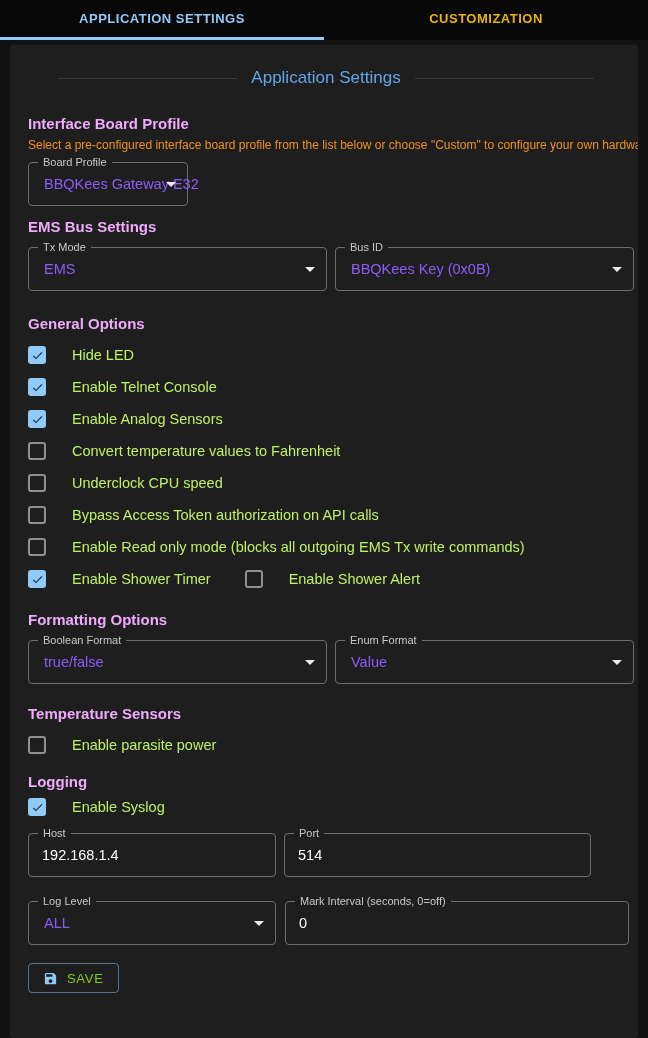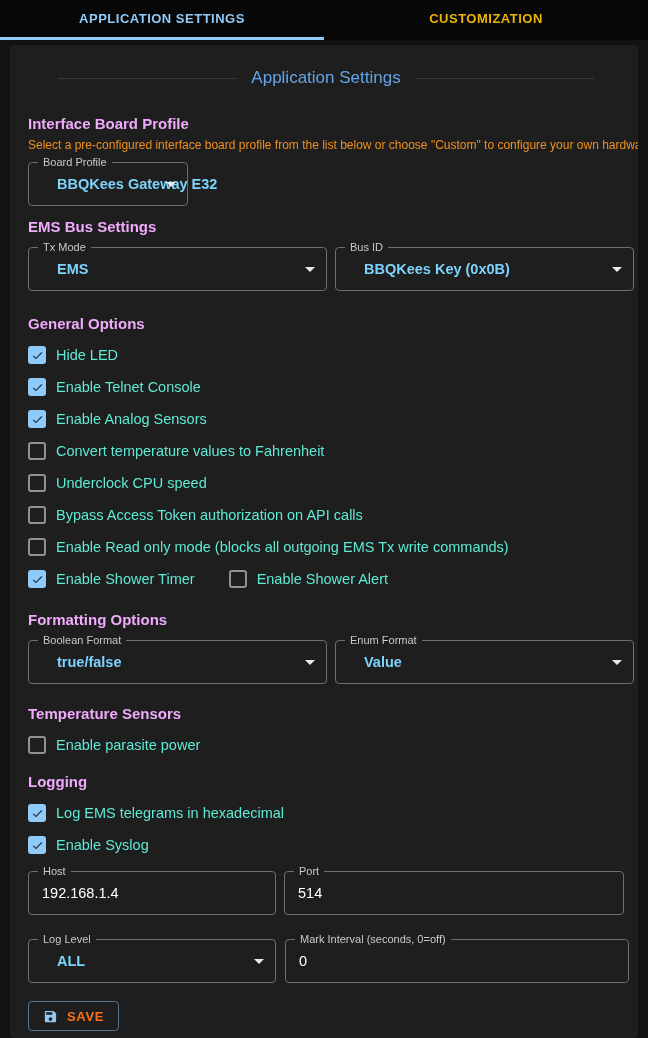--- a/index.html
+++ b/index.html
@@ -59,22 +59,22 @@
     border: 1px solid #6e6e6e; border-radius: 4px;
     background: transparent; cursor: pointer;
   }
   .grow { flex: 1; }
   .flabel {
     position: absolute; top: -7px; left: 9px;
     background: #1e1e1e; padding: 0 5px;
     font-size: 11px; color: #c9c9c9; line-height: 13px; white-space: nowrap;
   }
   .fvalue {
-    position: absolute; left: 28px; top: 50%; transform: translateY(-50%);
-    font-size: 14.5px; color: #7dd3fc; white-space: nowrap; font-weight: bold;
+    position: absolute; left: 15px; top: 50%; transform: translateY(-50%);
+    font-size: 14.5px; color: #8b5cf6; white-space: nowrap;
   }
   .arrow {
     position: absolute; right: 11px; top: 50%; margin-top: -2px;
     width: 0; height: 0;
     border-left: 5px solid transparent; border-right: 5px solid transparent;
     border-top: 5px solid #eaeaea;
   }
   .field input {
     position: absolute; inset: 0; width: 100%; height: 100%;
     background: transparent; border: none; outline: none;
@@ -89,31 +89,31 @@
   .check-gap { margin-left: 34px; }
   .checkbox {
     width: 18px; height: 18px; border-radius: 3px;
     border: 2px solid #919191; background: transparent;
     display: flex; align-items: center; justify-content: center;
     flex: 0 0 auto;
   }
   .checkbox.checked { background: #90caf9; border-color: #90caf9; }
   .checkbox .mark { display: none; }
   .checkbox.checked .mark { display: block; }
-  .check-label { margin-left: 10px; font-size: 14.5px; color: #5eead4; white-space: nowrap; }
+  .check-label { margin-left: 26px; font-size: 14.5px; color: #bef264; white-space: nowrap; }
 
   
   .save-btn {
     margin-top: 18px;
     display: inline-flex; align-items: center; gap: 9px;
     height: 30px; padding: 0 14px;
     background: transparent;
     border: 1px solid rgba(144, 202, 249, 0.5);
     border-radius: 4px;
-    color: #f97316; font-size: 13px; font-weight: bold; letter-spacing: 0.7px;
+    color: #84cc16; font-size: 13px; font-weight: normal; letter-spacing: 0.7px;
     font-family: "Liberation Sans", sans-serif;
     cursor: pointer;
   }
 </style>
 </head>
 <body>
 
 <div class="tabbar">
   <div class="tab active">
     <span>APPLICATION SETTINGS</span>
@@ -248,47 +248,37 @@
   <div class="heading h-sensors">Temperature Sensors</div>
   <div class="check-row first-check">
     <span class="check-group">
       <span class="checkbox"></span>
       <span class="check-label">Enable parasite power</span>
     </span>
   </div>
 
   
   <div class="heading h-logging">Logging</div>
-  <div class="check-row first-check">
-    <span class="check-group">
-      <span class="checkbox checked">
-          <svg class="mark" width="13" height="13" viewBox="0 0 24 24">
-            <path fill="#1b2735" d="M9 16.17L4.83 12l-1.42 1.41L9 19 21 7l-1.41-1.41z"></path>
-          </svg>
-        </span>
-      <span class="check-label">Log EMS telegrams in hexadecimal</span>
-    </span>
-  </div>
   <div class="check-row">
     <span class="check-group">
       <span class="checkbox checked">
           <svg class="mark" width="13" height="13" viewBox="0 0 24 24">
             <path fill="#1b2735" d="M9 16.17L4.83 12l-1.42 1.41L9 19 21 7l-1.41-1.41z"></path>
           </svg>
         </span>
       <span class="check-label">Enable Syslog</span>
     </span>
   </div>
 
   <div class="row r-hostport">
     <div class="field" style="width:248px">
       <span class="flabel">Host</span>
       <input value="192.168.1.4" style="">
     </div>
-    <div class="field" style="width:340px">
+    <div class="field" style="width:307px">
       <span class="flabel">Port</span>
       <input value="514" style="">
     </div>
   </div>
 
   <div class="row r-loglevel">
     <div class="field" style="width:248px">
       <span class="flabel">Log Level</span>
       <span class="fvalue">ALL</span>
       <span class="arrow"></span>

